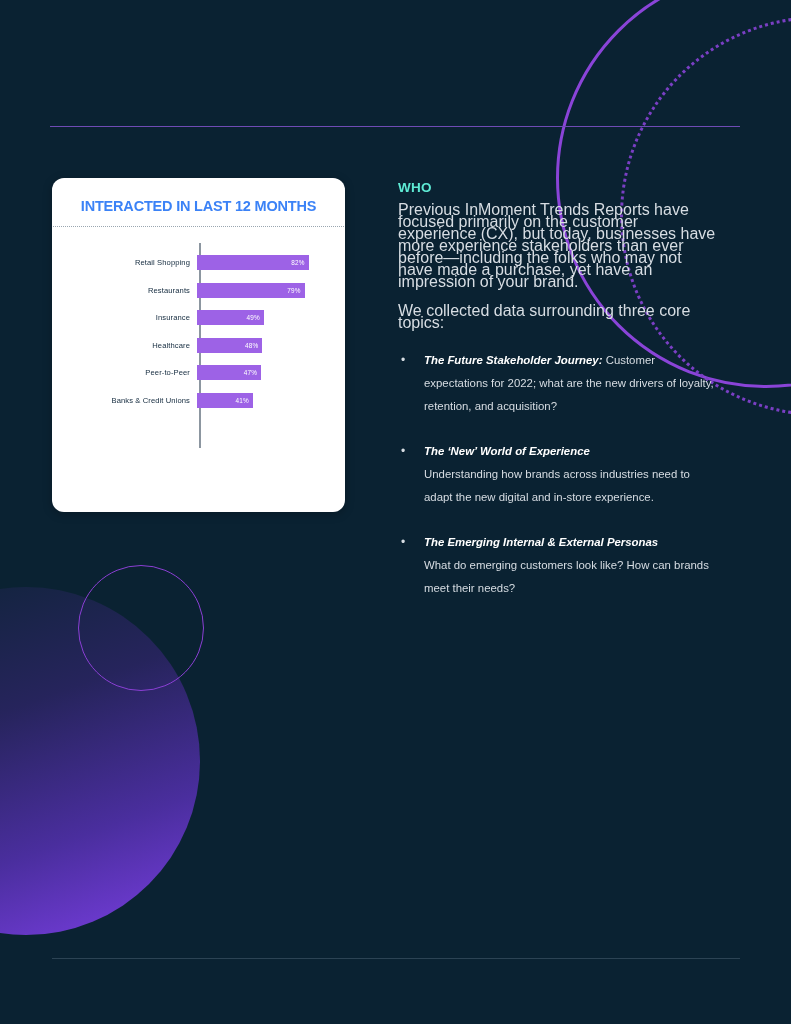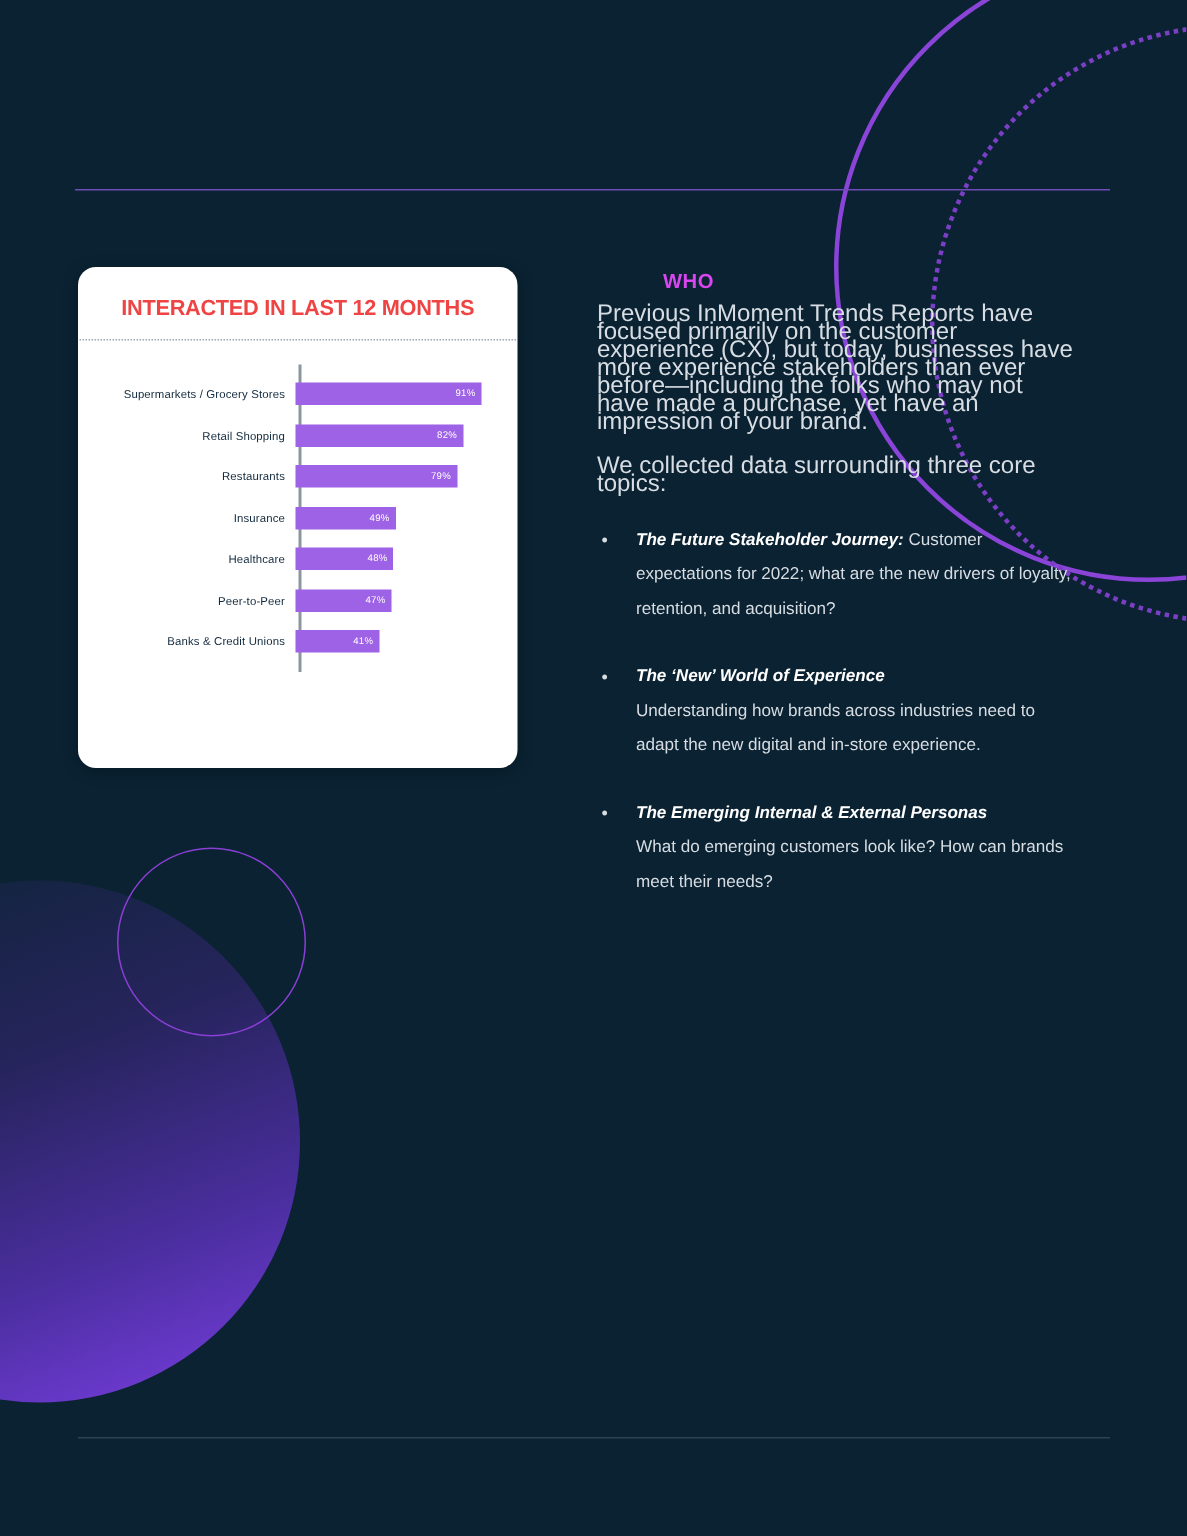--- a/index.html
+++ b/index.html
@@ -88,21 +88,21 @@
     border-radius: 12px;
     box-shadow: 0 2px 10px rgba(0,0,0,0.25);
     overflow: hidden;
   }
 
   .chart-title {
     text-align: center;
     font-size: 14.5px;
     font-weight: bold;
     letter-spacing: -0.2px;
-    color: #ef4444;
+    color: #3b82f6;
     padding: 20px 10px 12px 10px;
   }
 
   .chart-divider {
     height: 0;
     border-top: 1.5px dotted #9aa6b0;
     margin: 0 1px;
   }
 
   .chart-body {
@@ -163,24 +163,23 @@
   .content {
     position: absolute;
     left: 398px;
     top: 180px;
     width: 322px;
   }
 
   .section-head {
     font-size: 13.5px;
     font-weight: bold;
-    color: #d946ef;
+    color: #5eead4;
     letter-spacing: 0.3px;
     margin-bottom: 9px;
-    margin-left: 44px;
   }
 
   .para {
     font-size: 16px;
     line-height: 12px;
     color: #d7dde3;
     margin-bottom: 17px;
   }
 
   .section-head.what { margin-top: 35px; }
@@ -292,28 +291,20 @@
   </div>
 
   <div class="top-rule"></div>
 
   <div class="chart-card">
     <div class="chart-title">INTERACTED IN LAST 12 MONTHS</div>
     <div class="chart-divider"></div>
     <div class="chart-body">
       <div class="axis-line"></div>
       <div id="bars">
-          <div class="bar-row">
-            <div class="bar-label">Supermarkets / Grocery Stores</div>
-            <div class="bar-track">
-              <div class="bar-fill" style="width: 124px; background: rgb(157, 98, 230);">
-                <span class="bar-value">91%</span>
-              </div>
-            </div>
-          </div>
           <div class="bar-row">
             <div class="bar-label">Retail Shopping</div>
             <div class="bar-track">
               <div class="bar-fill" style="width: 111.736px; background: rgb(157, 98, 230);">
                 <span class="bar-value">82%</span>
               </div>
             </div>
           </div>
           <div class="bar-row">
             <div class="bar-label">Restaurants</div>

